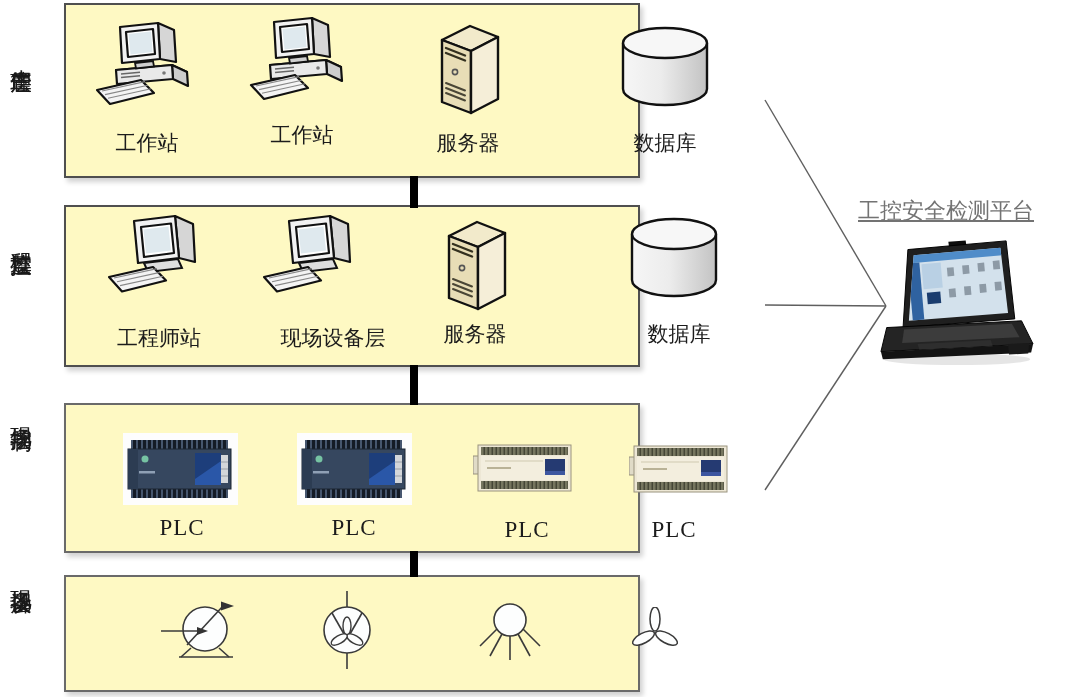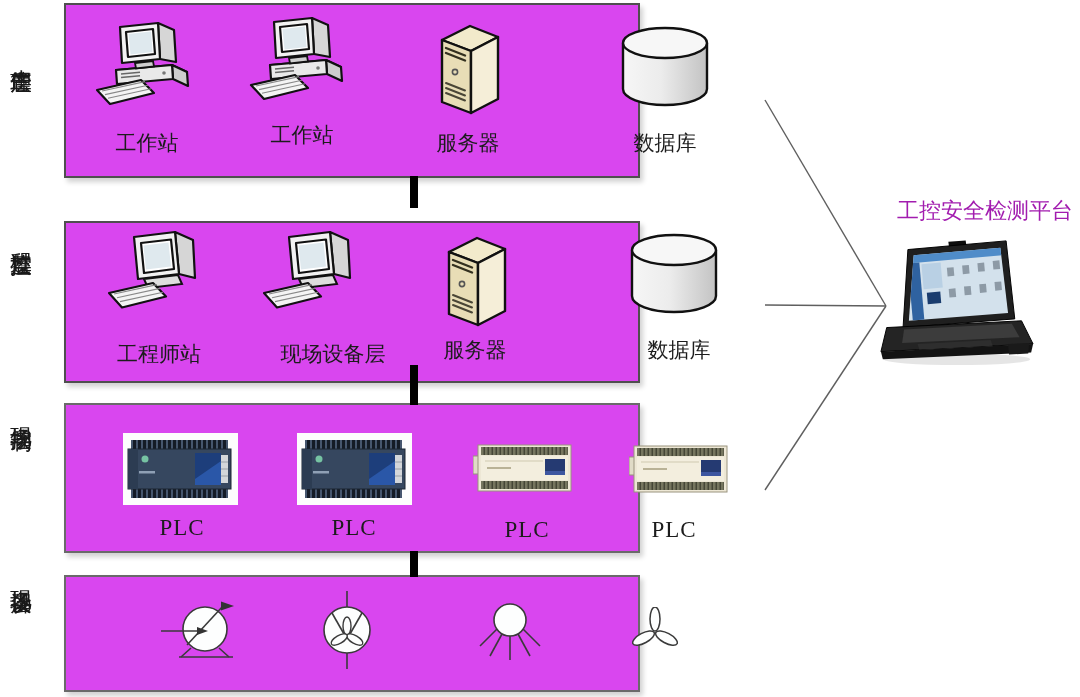--- a/index.html
+++ b/index.html
@@ -1,33 +1,33 @@
 <!DOCTYPE html>
 <html><head>
 <meta charset="utf-8">
 <style>
   html,body{margin:0;padding:0;background:#fff;}
   .canvas{position:relative;width:1080px;height:697px;background:#ffffff;overflow:hidden;
           font-family:"Liberation Serif","DejaVu Serif",serif;}
-  .band{position:absolute;left:64px;width:576px;background:#d946ef;
+  .band{position:absolute;left:64px;width:576px;background:#fef9c3;
         border:2px solid #4f4f4f;box-sizing:border-box;
         box-shadow:3px 4px 5px rgba(0,0,0,0.18);}
   .band-1{top:3px;height:175px;}
-  .band-2{top:221px;height:162px;text-decoration:underline;}
+  .band-2{top:205px;height:162px;text-decoration:underline;}
   .band-3{top:403px;height:150px;border-color:#6a6a6a;}
   .band-4{top:575px;height:117px;border-color:#6a6a6a;}
   .vlabel{position:absolute;writing-mode:vertical-rl;text-orientation:upright;
           font-size:21.5px;color:#1a1a1a;letter-spacing:1px;line-height:1;left:9px;}
   .cap{position:absolute;transform:translateX(-50%);font-size:21px;color:#1c1c1c;
        white-space:nowrap;}
   .cap-plc{font-size:23px;letter-spacing:1px;}
   .icon{position:absolute;display:block;}
   .overlay{position:absolute;left:0;top:0;pointer-events:none;}
-  .platform-title{position:absolute;left:858px;top:196px;width:215px;text-align:right;
-                  font-size:22px;color:#a21caf;white-space:nowrap;}
+  .platform-title{position:absolute;left:858px;top:196px;width:215px;text-align:left;
+                  font-size:22px;color:#737373;white-space:nowrap;text-decoration:underline;}
   .laptop{position:absolute;left:874px;top:238px;width:166px;height:130px;}
 </style>
 </head>
 <body>
 
 <div class="canvas">
 
   <svg width="0" height="0" style="position:absolute">
     <defs>
       <linearGradient id="gcyl" x1="0" y1="0" x2="1" y2="0">

